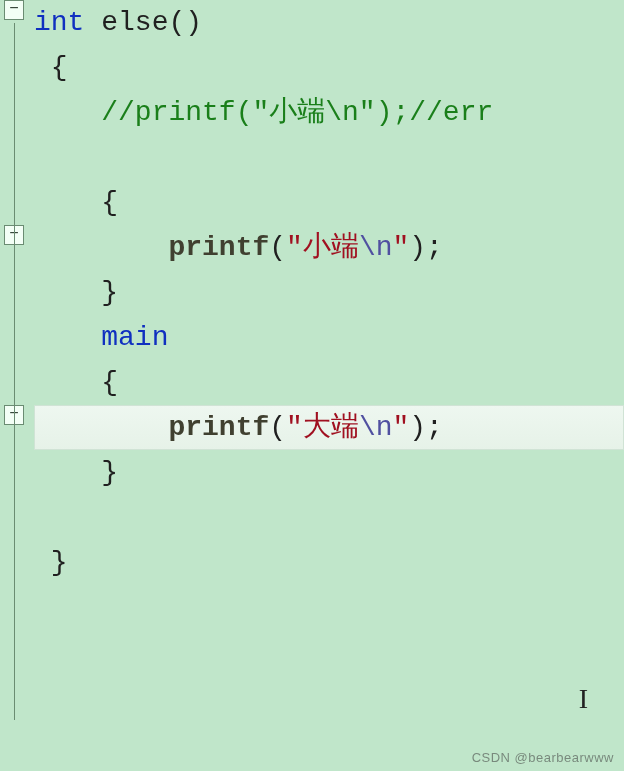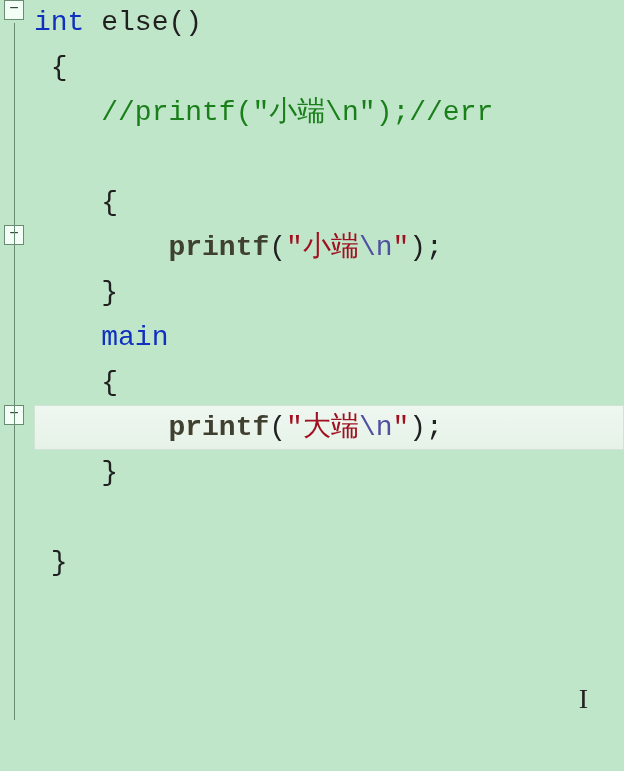--- a/index.html
+++ b/index.html
@@ -185,13 +185,14 @@
     <div class="line"><span class="tok-punc">    </span><span class="tok-punc">}</span></div>
 
     <div class="line"></div>
 
 
     <div class="line"><span class="tok-punc"> }</span></div>
 
     <div class="cursor-i">I</div>
   </div>
 
+  <div class="watermark">CSDN @bearbearwww</div>
 </div>
 
 </body></html>

